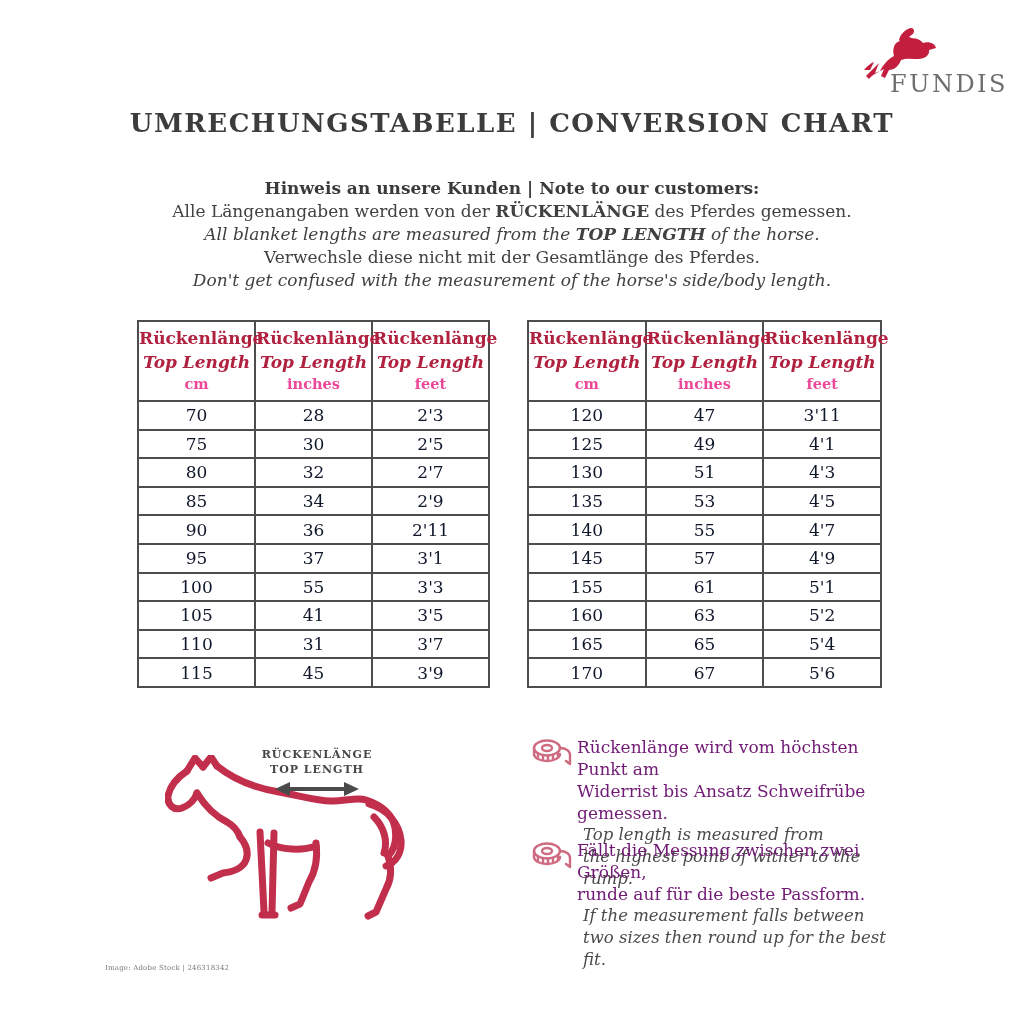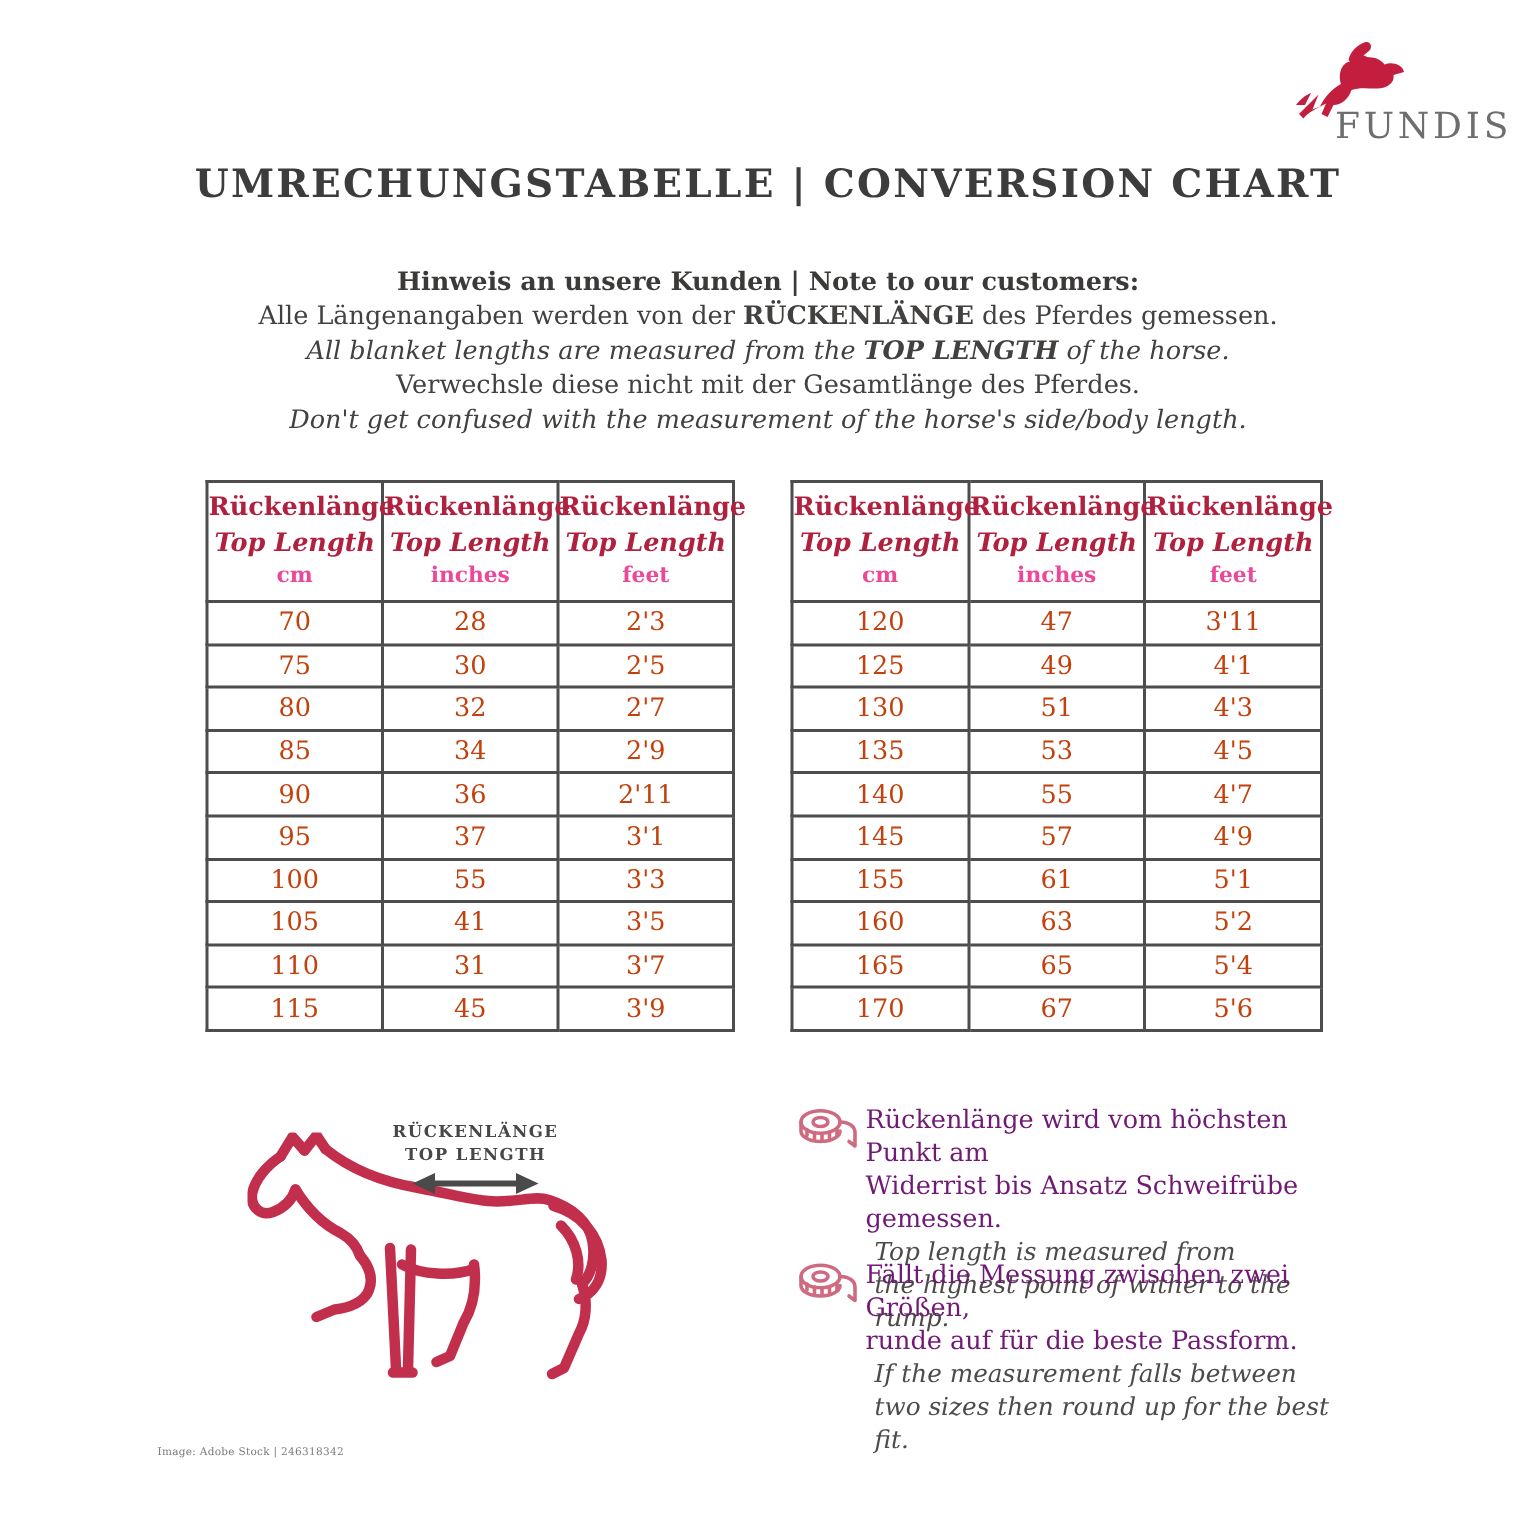--- a/index.html
+++ b/index.html
@@ -24,21 +24,21 @@
   .notice .en { font-style:italic; }
   .notice b { font-weight:bold; }
   .notice .warn { }
 
   
   table.size-table { position:absolute; top:320px; border-collapse:collapse; table-layout:fixed; background:#fff; }
   table.size-table.left { left:137px; width:353px; }
   table.size-table.right { left:527px; width:355px; }
   table.size-table th, table.size-table td { border:2px solid #4d4d4d; text-align:center; vertical-align:middle; }
   table.size-table th { padding:5px 0 6px 0; }
-  table.size-table td { height:28.6px; padding:0; font-size:17px; color:#c2410c; }
+  table.size-table td { height:28.6px; padding:0; font-size:17px; color:#0f172a; }
   .h-de   { font-weight:bold; font-size:17px; color:#b0213f; line-height:23px; }
   .h-en   { font-weight:bold; font-style:italic; font-size:17px; color:#b0213f; line-height:24px; }
   .h-unit { font-weight:bold; font-size:14.5px; color:#ec4899; line-height:20px; }
 
   
   .diagram { position:absolute; left:0; top:0; }
   .horse-art { position:absolute; left:165px; top:755px; }
   .measure-label { position:absolute; left:247px; width:140px; text-align:center;
                    font-size:11px; font-weight:bold; color:#474747; letter-spacing:1px; }
   .measure-label.de { top:748px; }

